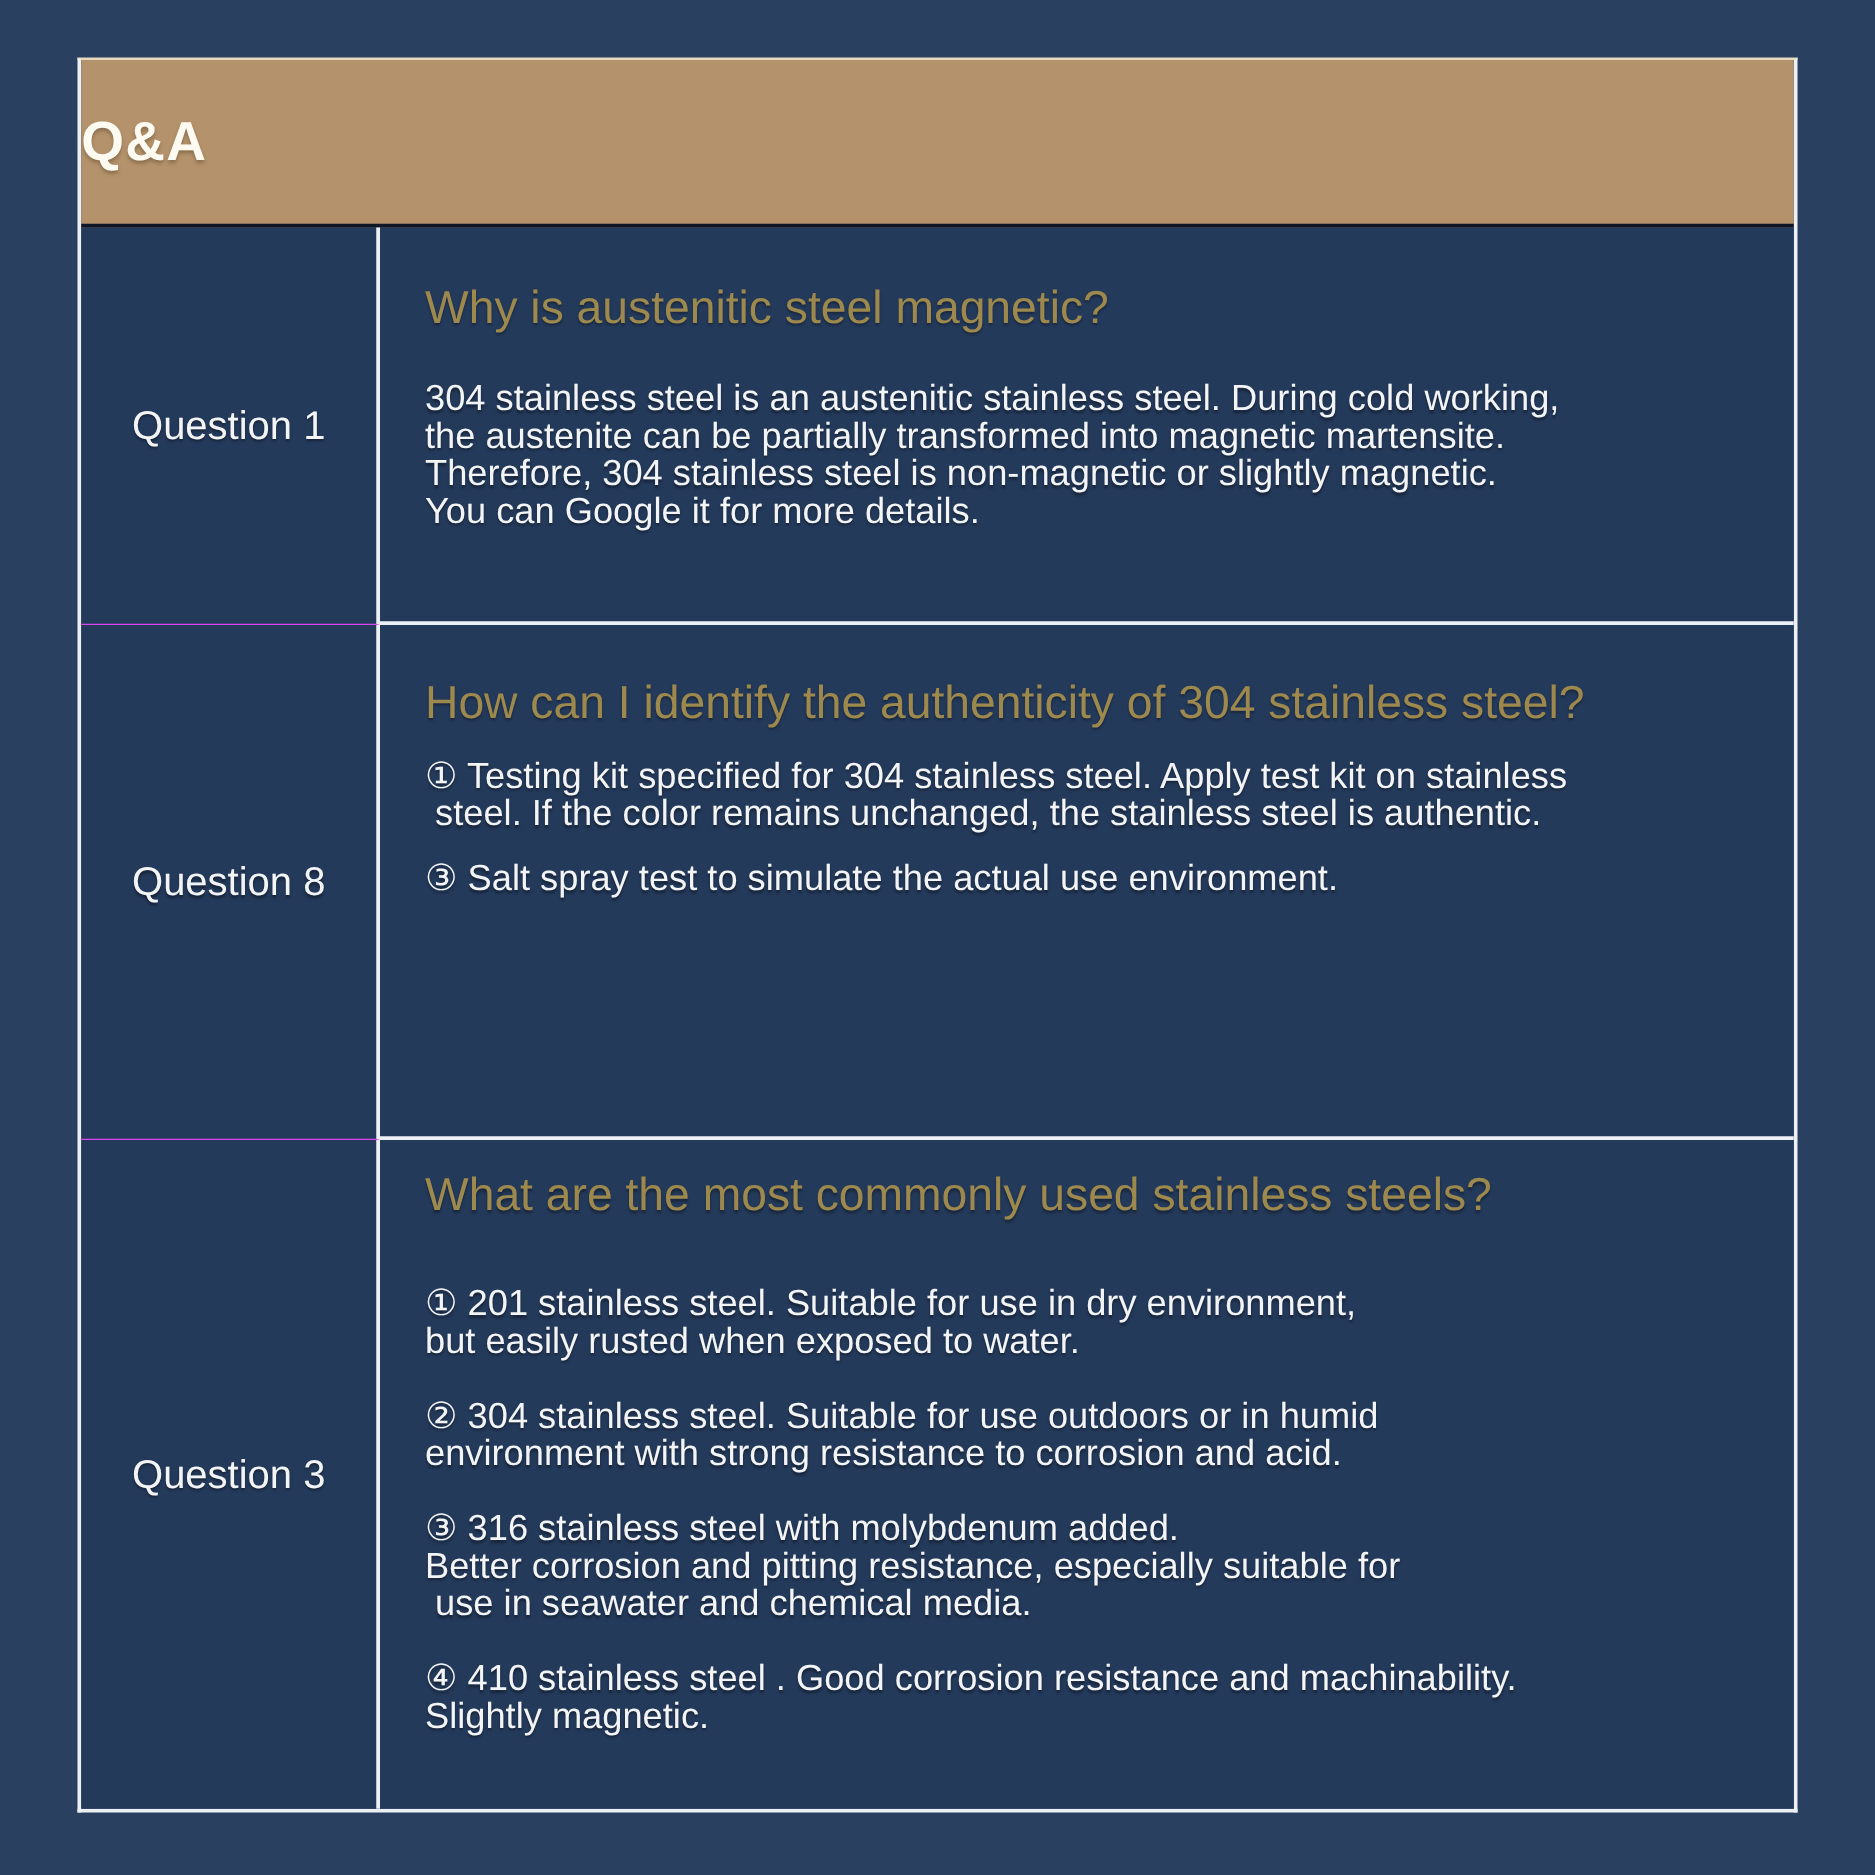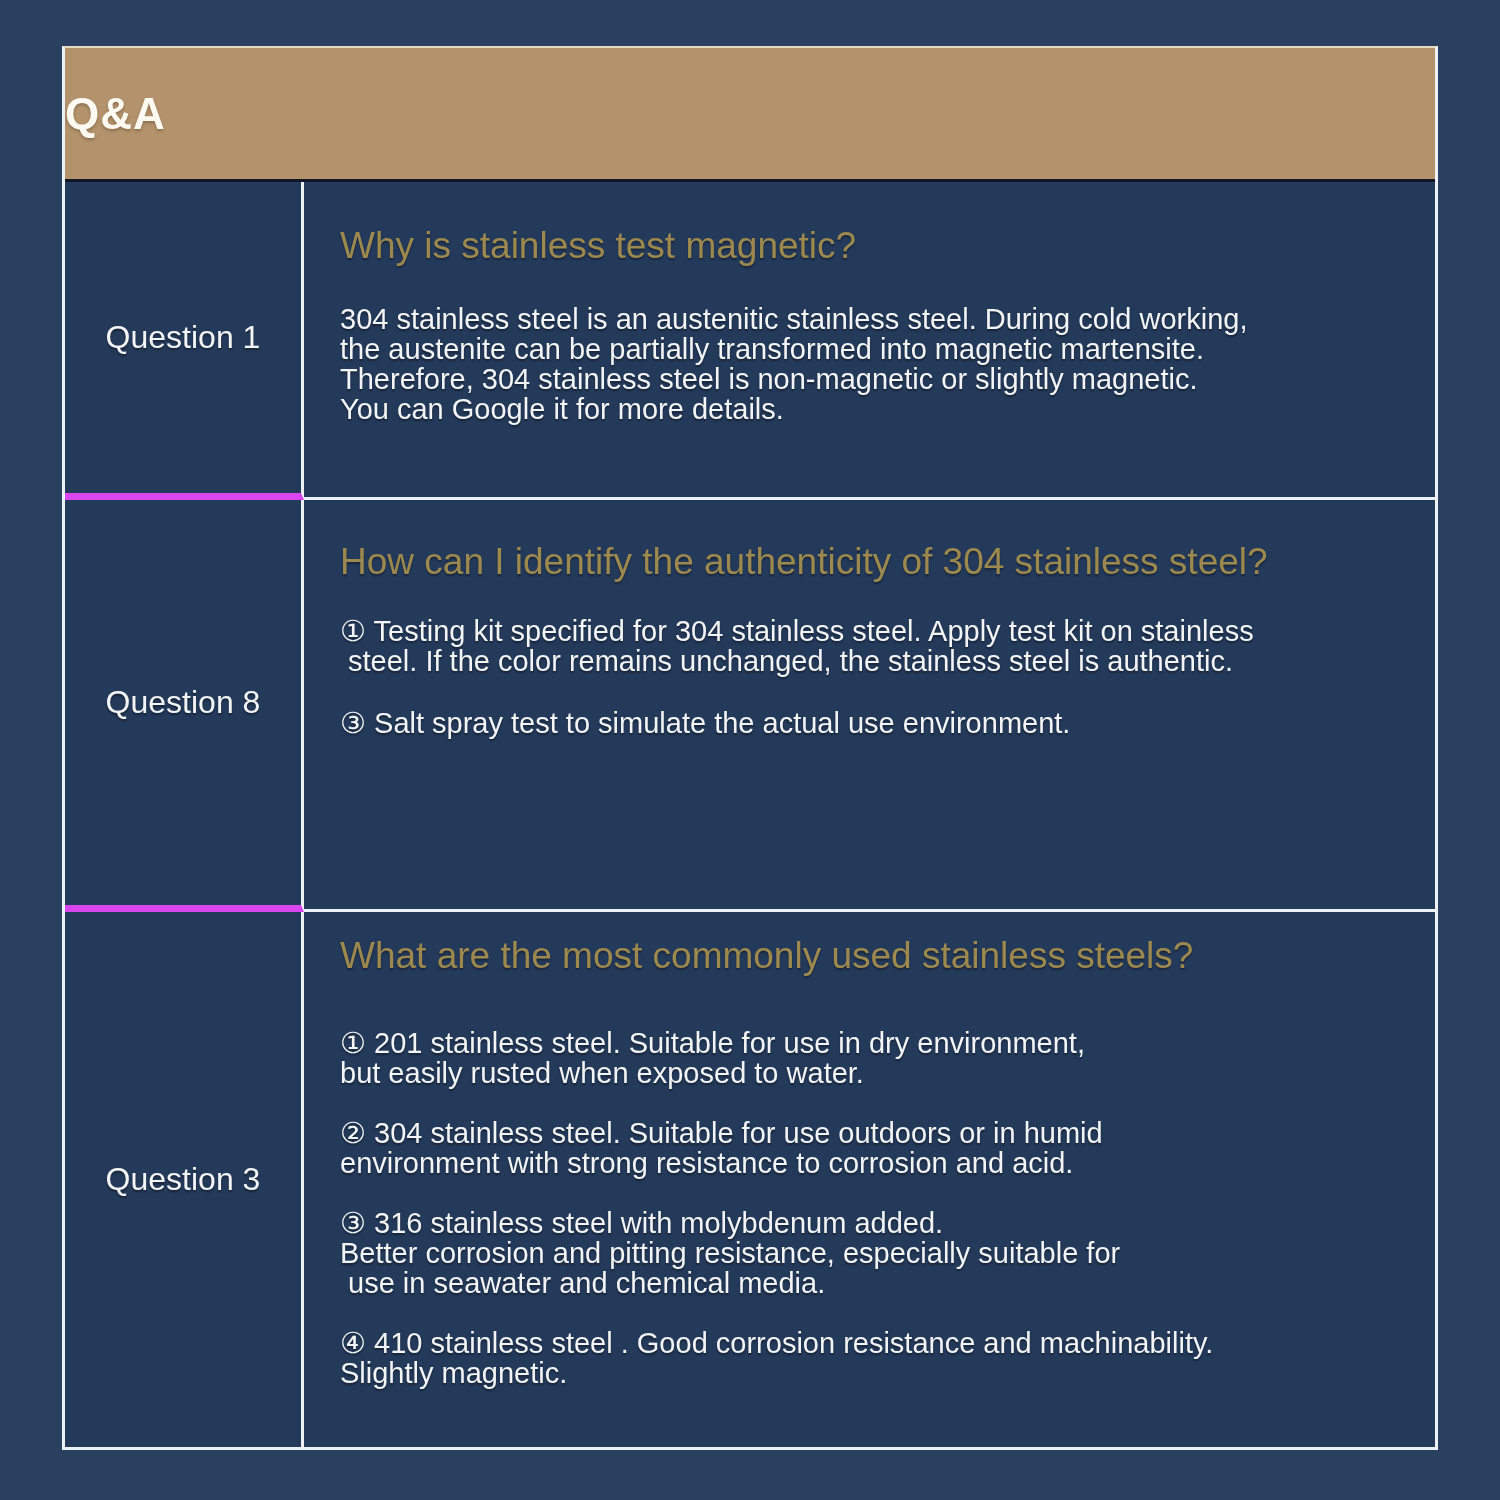--- a/index.html
+++ b/index.html
@@ -51,21 +51,21 @@
   }
 
   .label-cell {
     background: #243a5b;
     border-right: 3px solid #edf1f6;
     display: flex;
     align-items: center;
     justify-content: center;
   }
 
-  .label-cell.bordered { border-bottom: 7px solid #d946ef; text-align: center; }
+  .label-cell.bordered { border-bottom: 1px solid #d946ef; text-align: center; }
 
   .label-cell span {
     color: #f3f4f5;
     font-size: 32px;
     text-shadow: 0 2px 2px rgba(0, 0, 0, 0.4);
   }
 
   .content-cell {
     background: #243a5b;
     display: flex;
@@ -90,40 +90,40 @@
     font-size: 29px;
     line-height: 30px;
     white-space: pre-line;
     text-shadow: 0 2px 2px rgba(0, 0, 0, 0.4);
   }
 
   
   .row1-content { padding-top: 42px; }
   .row1-content .q-title { margin-bottom: 36px; }
 
-  .row2-content { padding-top: 40px; gap: 32px; }
+  .row2-content { padding-top: 40px; gap: 22px; }
 
   .row3-content { padding-top: 22px; gap: 30px; }
   .row3-content .q-title { margin-bottom: 20px; }
 </style>
 </head>
 <body>
 
 <div class="page">
   <div class="qa-table">
 
     <div class="header-cell">
       <span class="title-text">Q&amp;A</span>
     </div>
 
     <div class="label-cell bordered">
       <span>Question 1</span>
     </div>
     <div class="content-cell bordered row1-content">
-      <h2 class="q-title">Why is stainless test magnetic?</h2>
+      <h2 class="q-title">Why is austenitic steel magnetic?</h2>
       <p class="answer">304 stainless steel is an austenitic stainless steel. During cold working,
 the austenite can be partially transformed into magnetic martensite.
 Therefore, 304 stainless steel is non-magnetic or slightly magnetic.
 You can Google it for more details.</p>
     </div>
 
     <div class="label-cell bordered">
       <span>Question 8</span>
     </div>
     <div class="content-cell bordered row2-content">

